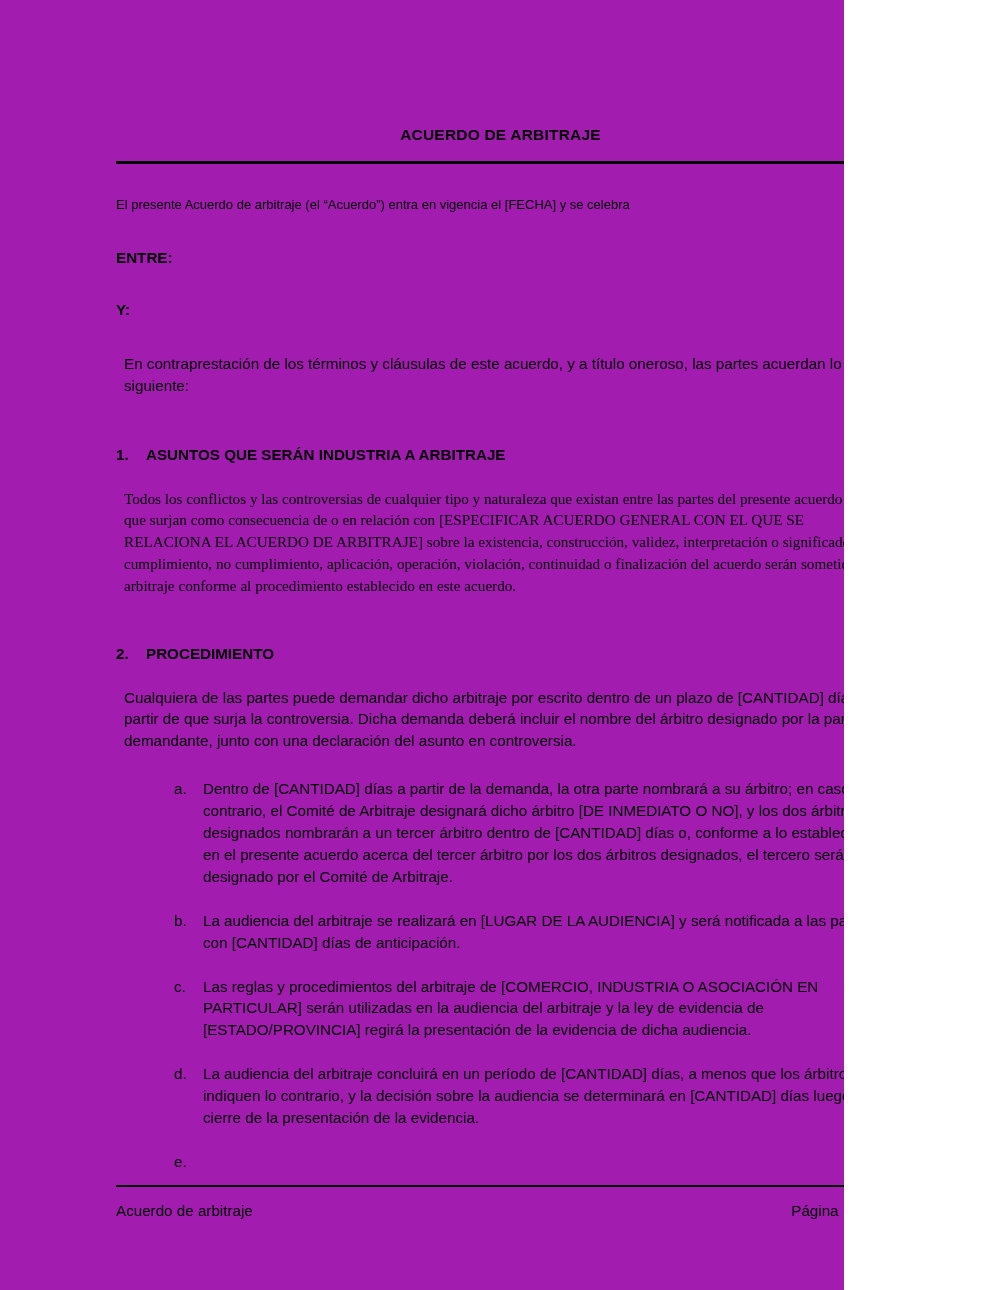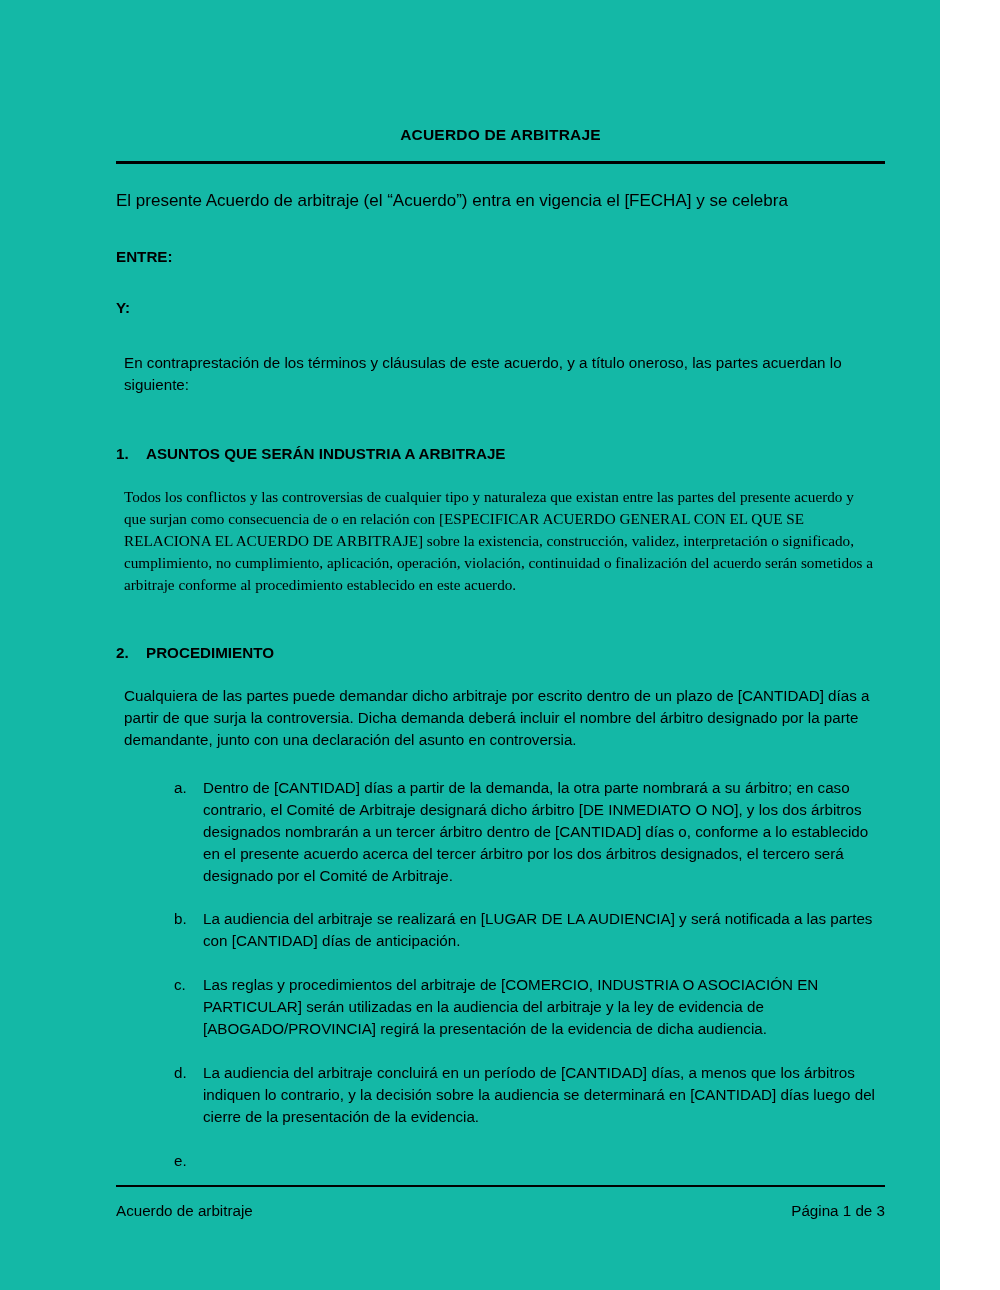--- a/index.html
+++ b/index.html
@@ -7,23 +7,23 @@
     margin: 0;
     padding: 0;
     background: #ffffff;
   }
   body {
     font-family: "Liberation Sans", sans-serif;
     color: #000000;
   }
   .page {
     position: relative;
-    width: 940px;
+    width: 844px;
     height: 1290px;
-    background: #14b8a6;
+    background: #a21caf;
     box-sizing: border-box;
     overflow: hidden;
   }
   
   .content {
     position: absolute;
     left: 116px;
     top: 0;
     width: 769px; 
   }
@@ -41,22 +41,22 @@
   .header-rule {
     margin-top: 16px;
     height: 3px;
     background: #000000;
     width: 100%;
   }
 
   
   .intro {
     margin: 0;
-    padding-top: 25px;
-    font-size: 17px;
+    padding-top: 32px;
+    font-size: 13px;
     line-height: 1.42;
   }
 
   
   .parties {
     margin-top: 33px;
   }
   .party-row {
     display: flex;
     align-items: flex-end;
@@ -205,21 +205,21 @@
         <span class="item-text">Dentro de [CANTIDAD] días a partir de la demanda, la otra parte nombrará a su árbitro; en caso contrario, el Comité de Arbitraje designará dicho árbitro [DE INMEDIATO O NO], y los dos árbitros designados nombrarán a un tercer árbitro dentro de [CANTIDAD] días o, conforme a lo establecido en el presente acuerdo acerca del tercer árbitro por los dos árbitros designados, el tercero será designado por el Comité de Arbitraje.</span>
       </li>
 
       <li class="letter-item">
         <span class="marker">b.</span>
         <span class="item-text">La audiencia del arbitraje se realizará en [LUGAR DE LA AUDIENCIA] y será notificada a las partes con [CANTIDAD] días de anticipación.</span>
       </li>
 
       <li class="letter-item">
         <span class="marker">c.</span>
-        <span class="item-text">Las reglas y procedimientos del arbitraje de [COMERCIO, INDUSTRIA O ASOCIACIÓN EN PARTICULAR] serán utilizadas en la audiencia del arbitraje y la ley de evidencia de [ABOGADO/PROVINCIA] regirá la presentación de la evidencia de dicha audiencia.</span>
+        <span class="item-text">Las reglas y procedimientos del arbitraje de [COMERCIO, INDUSTRIA O ASOCIACIÓN EN PARTICULAR] serán utilizadas en la audiencia del arbitraje y la ley de evidencia de [ESTADO/PROVINCIA] regirá la presentación de la evidencia de dicha audiencia.</span>
       </li>
 
       <li class="letter-item">
         <span class="marker">d.</span>
         <span class="item-text">La audiencia del arbitraje concluirá en un período de [CANTIDAD] días, a menos que los árbitros indiquen lo contrario, y la decisión sobre la audiencia se determinará en [CANTIDAD] días luego del cierre de la presentación de la evidencia.</span>
       </li>
 
       <li class="letter-item">
         <span class="marker">e.</span>
       </li>

